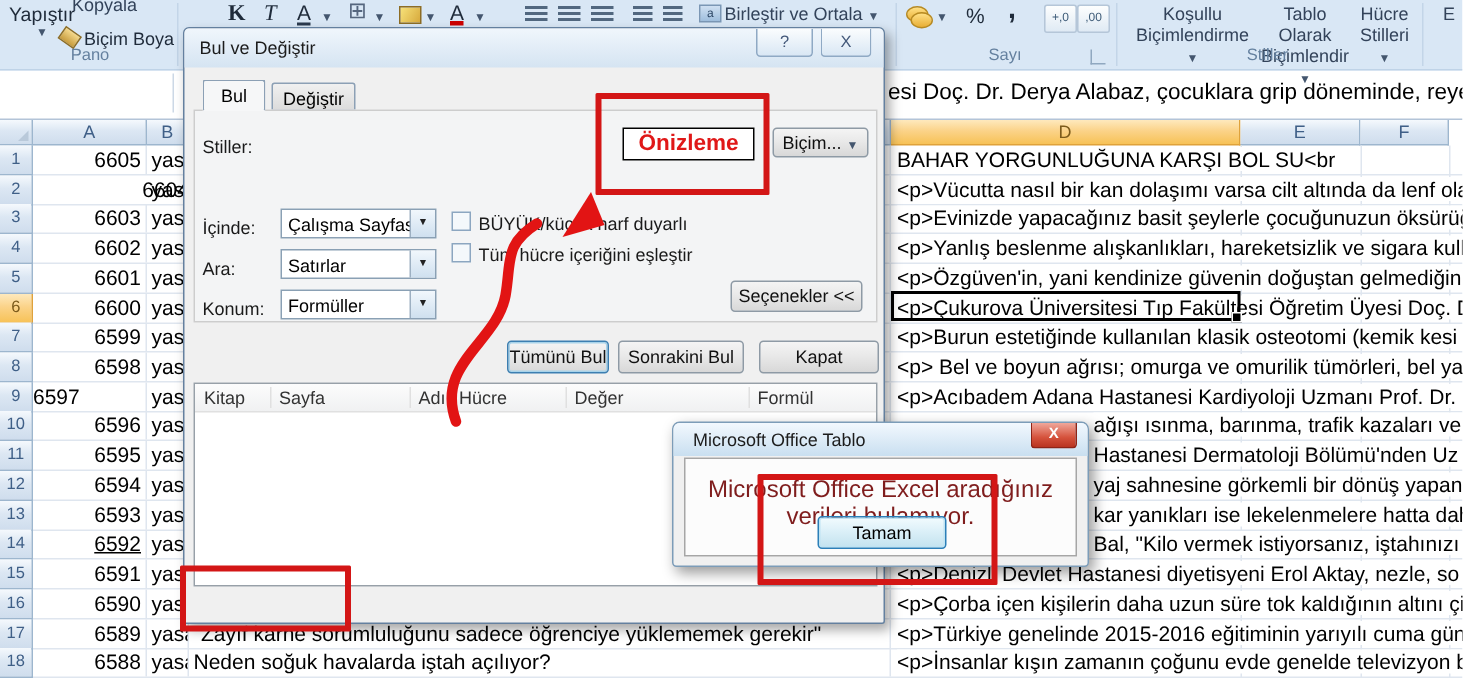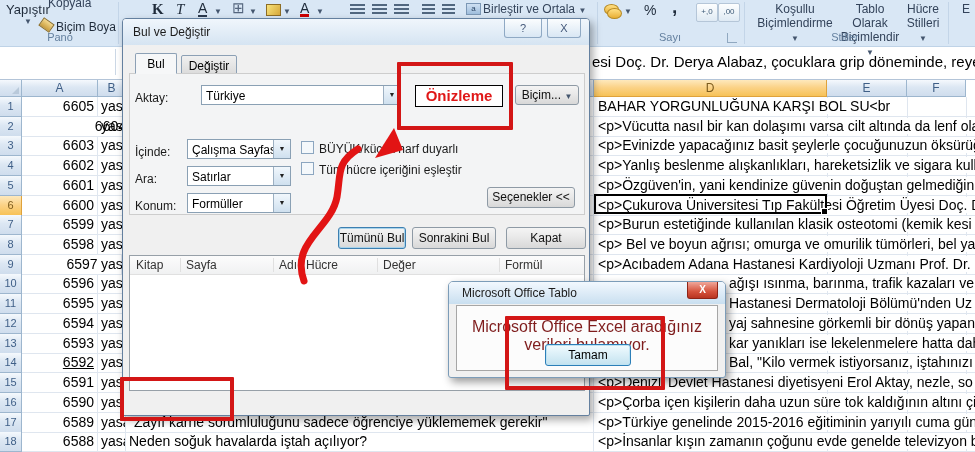--- a/index.html
+++ b/index.html
@@ -222,21 +222,21 @@
         </div>
         <div class="abs row" style="top: 155.04px;">
           <div class="abs rhead" style="left: 0px; top: 0px; width: 22px; height: 20px; line-height: 19px; font-size: 11px;">8</div>
           <div class="cell" style="left: 22px; width: 76px; text-align: right; padding-right: 3px;">6598</div>
           <div class="cell" style="left: 98px; width: 28px; text-align: left; padding-left: 3px;">yasam</div>
           <div class="cell" style="left: 126px; width: 468px; text-align: left; padding-left: 3px;"></div>
           <div class="dtext" style="left: 598px;">&lt;p&gt; Bel ve boyun ağrısı; omurga ve omurilik tümörleri, bel ya</div>
         </div>
         <div class="abs row" style="top: 174.76px;">
           <div class="abs rhead" style="left: 0px; top: 0px; width: 22px; height: 20px; line-height: 19px; font-size: 11px;">9</div>
-          <div class="cell" style="left: 22px; width: 76px; text-align: center; padding-right: 3px; margin-left: 24px;">6597</div>
+          <div class="cell" style="left: 22px; width: 76px; text-align: left; padding-right: 3px;">6597</div>
           <div class="cell" style="left: 98px; width: 28px; text-align: left; padding-left: 3px;">yasam</div>
           <div class="cell" style="left: 126px; width: 468px; text-align: left; padding-left: 3px;"></div>
           <div class="dtext" style="left: 598px;">&lt;p&gt;Acıbadem Adana Hastanesi Kardiyoloji Uzmanı Prof. Dr. M</div>
         </div>
         <div class="abs row" style="top: 194.48px;">
           <div class="abs rhead" style="left: 0px; top: 0px; width: 22px; height: 20px; line-height: 19px; font-size: 11px;">10</div>
           <div class="cell" style="left: 22px; width: 76px; text-align: right; padding-right: 3px;">6596</div>
           <div class="cell" style="left: 98px; width: 28px; text-align: left; padding-left: 3px;">yasam</div>
           <div class="cell" style="left: 126px; width: 468px; text-align: left; padding-left: 3px;"></div>
           <div class="dtext" style="left: 729px;">ağışı ısınma, barınma, trafik kazaları ve y</div>
@@ -308,25 +308,21 @@
     <div class="abs dlg-title">
       <span class="abs dlg-title-text">Bul ve Değiştir</span>
     </div>
     <div class="abs capbtn" style="left:381px;width:38px"><span>?</span></div>
     <div class="abs capbtn" style="left:424px;width:34px"><span>X</span></div>
 
     <div class="abs tab tab-on" style="left:12px;width:42px">Bul</div>
     <div class="abs tab tab-off" style="left:58px;width:56px">Değiştir</div>
     <div class="abs tframe"></div>
 
-    <div class="abs lbl" style="left:12px;top:72px">Aktay:</div>
-    <div class="abs combo" style="left:78px;top:66px;width:200px">
-      <span class="cval">Türkiye</span>
-      <span class="carr">▼</span>
-    </div>
+    <div class="abs lbl" style="left:12px;top:72px">Stiller:</div>
     <div class="abs preview" style="left:292px;top:66px;width:86px;height:20px">Önizleme</div>
     <div class="abs btn" style="left:392px;top:66px;width:64px;height:20px;line-height:18px">
       <span>Biçim...</span>
       <span class="drop">▼</span>
     </div>
 
     <div class="abs lbl" style="left:12px;top:126px">İçinde:</div>
     <div class="abs combo" style="left:64px;top:120px;width:104px">
       <span class="cval">Çalışma Sayfası</span>
       <span class="carr">▼</span>

